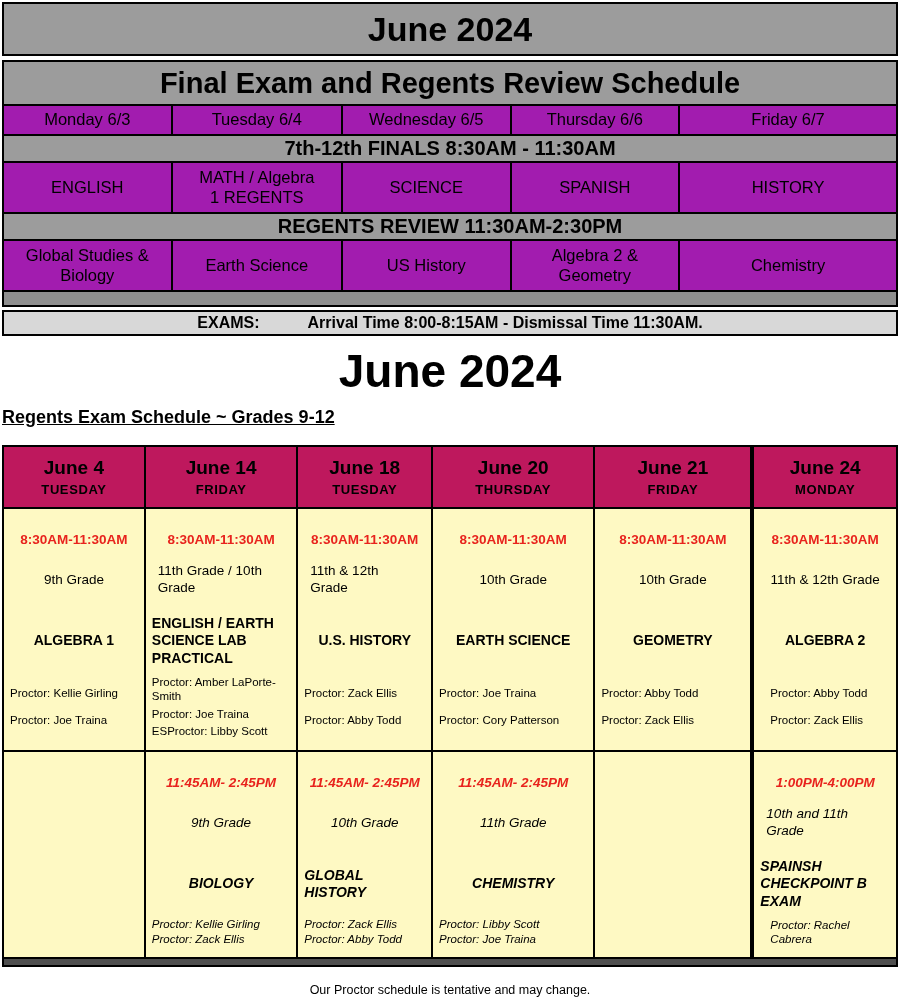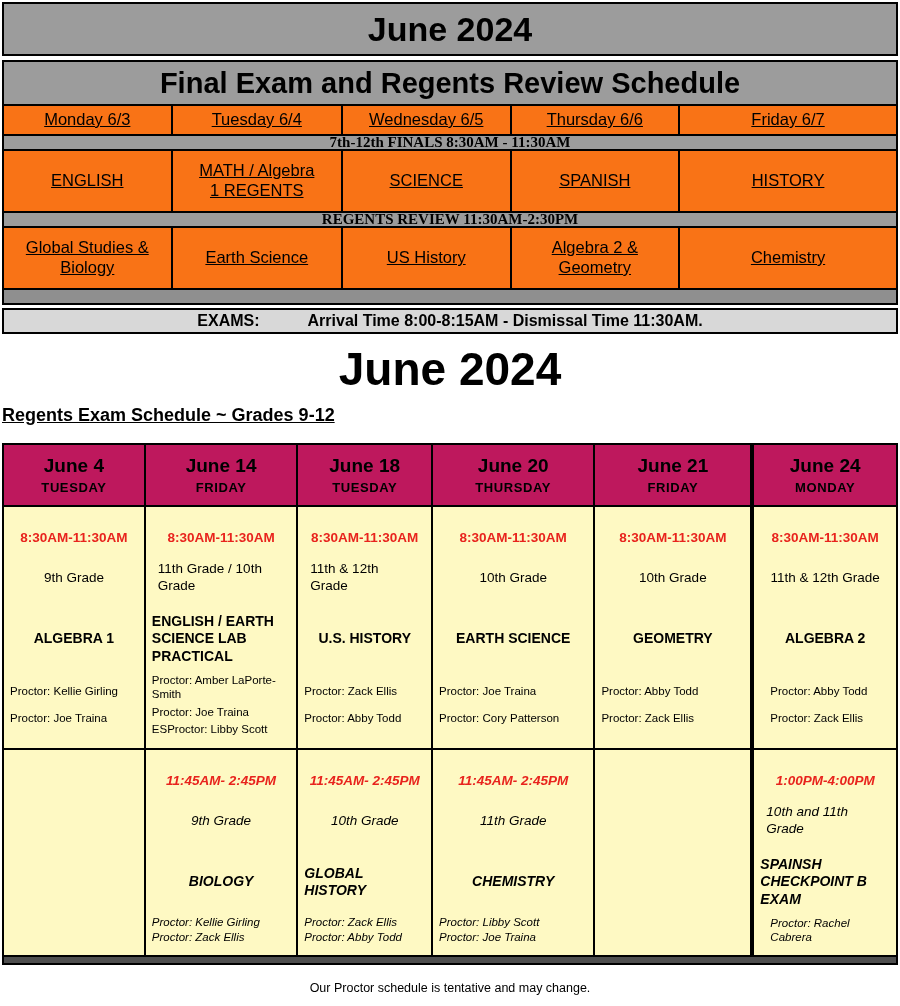--- a/index.html
+++ b/index.html
@@ -10,27 +10,27 @@
   
   .t1-stack > div { margin-top:-2px; }
   .t1-stack > div:first-child { margin-top:0; }
   .t1-stack > .gap4 { margin-top:4px; }
   .t1-stack > .gap3 { margin-top:3px;gap:48px; }
 
   .band { background:#9c9c9c; border:2px solid #000; display:flex;
           align-items:center; justify-content:center; text-align:center; }
   .band-title   { height:54px; font-size:34px; font-weight:bold; }
   .band-sub     { height:46px; font-size:29px; font-weight:bold; }
-  .band-section { height:17px; font-size:15px; font-weight:bold;font-family:Liberation Serif, serif; }
+  .band-section { height:29px; font-size:20px; font-weight:bold; }
   .band-dark    { height:17px; background:#8f8f8f; }
   .band-exams   { height:26px; background:#d8d8d8; font-size:16px; font-weight:bold; gap:26px; }
 
-  .t1-row { display:flex; border:2px solid #000; background:#f97316;text-decoration:underline; }
+  .t1-row { display:flex; border:2px solid #000; background:#a21caf; }
   .t1-row-days { height:32px; }
-  .t1-row-subjects { height:64px; }
+  .t1-row-subjects { height:53px; }
   .t1cell { display:flex; align-items:center; justify-content:center; text-align:center;
             font-size:16.5px; border-right:2px solid #000; padding:0 20px; line-height:1.2; }
   .t1cell:last-child { border-right:none; }
   .d1{width:18.9%} .d2{width:19.1%} .d3{width:18.9%} .d4{width:18.9%} .d5{width:24.2%}
 
   
   .r-title { margin-top:12px; text-align:center; font-size:46px; font-weight:bold; line-height:1; }
   .r-sub   { margin-top:13px; text-align:left; font-size:18px; font-weight:bold;text-decoration:underline; }
 
   

